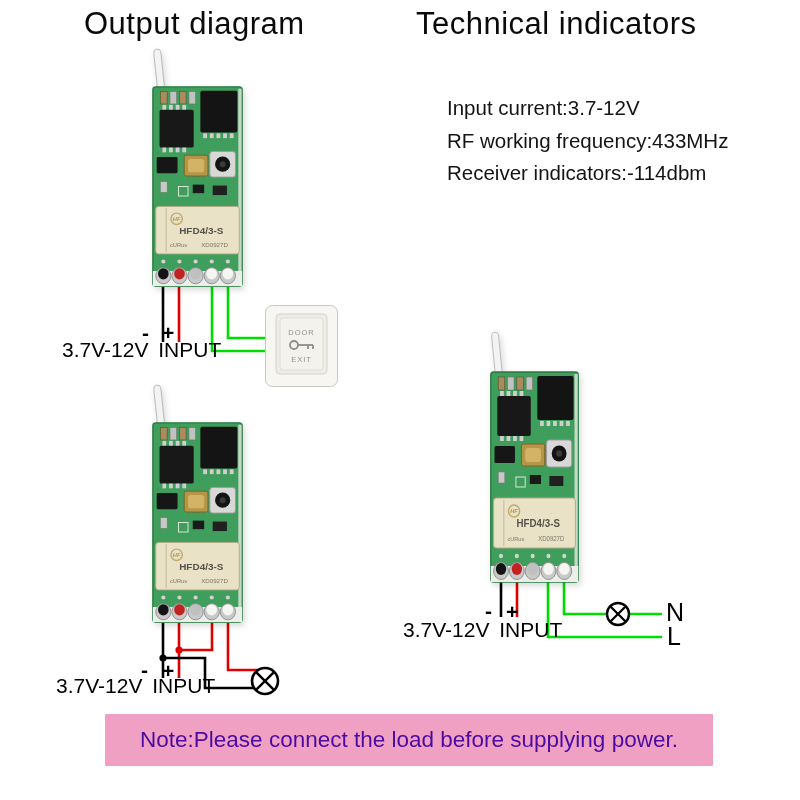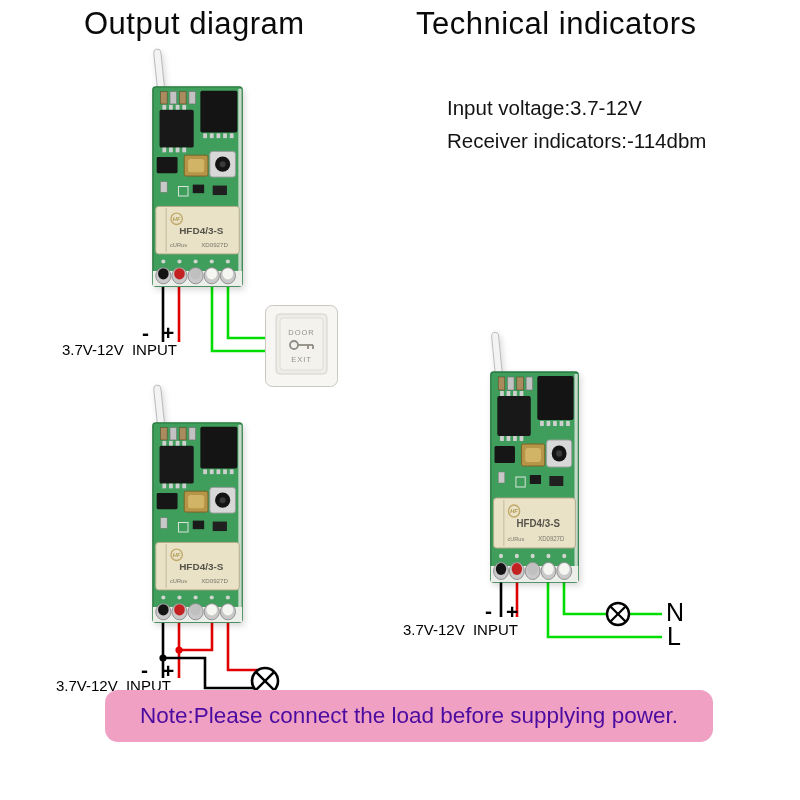--- a/index.html
+++ b/index.html
@@ -4,38 +4,39 @@
 <style>
   html,body{margin:0;padding:0}
   body{width:800px;height:800px;position:relative;background:#ffffff;
        font-family:"Liberation Sans",sans-serif;overflow:hidden}
   .abs{position:absolute}
   .title{position:absolute;font-size:31px;letter-spacing:.5px;color:#0a0a0a;white-space:nowrap}
   #specs{position:absolute;left:447px;top:92px}
   .spec{font-size:20.5px;line-height:32.5px;color:#141414;white-space:nowrap}
   .lbl{position:absolute;color:#000;white-space:nowrap}
   .sign{font-weight:700;font-size:21px;line-height:21px}
-  .input-lbl{font-size:15px;line-height:20px;word-spacing:4px}
+  .input-lbl{font-size:21px;line-height:20px;word-spacing:4px}
   .nl{font-size:25px;line-height:25px;font-weight:500}
   svg.board{position:absolute;filter:drop-shadow(2px 3px 3px rgba(0,0,0,.15))}
   #wires{position:absolute;left:0;top:0;pointer-events:none}
   .wire{fill:none;stroke-width:2.6;stroke-linejoin:miter}
   .wk{stroke:#000000}.wr{stroke:#e00000}.wg{stroke:#00dd00}
   svg text{font-family:"Liberation Sans",sans-serif}
-  #note{position:absolute;left:105px;top:690px;width:608px;height:52px;border-radius:13px;
+  #note{position:absolute;left:105px;top:714px;width:608px;height:52px;border-radius:1px;
         background:#f0a1c3;color:#4c0ba0;text-align:center;font-size:22.5px;line-height:52px;white-space:nowrap}
 </style>
 </head>
 <body>
 
 <div class="title" style="left:84px;top:6px">Output diagram</div>
 <div class="title" style="left:416px;top:6px">Technical indicators</div>
 
 <div id="specs">
-  <div class="spec">Input voltage:3.7-12V</div>
+  <div class="spec">Input current:3.7-12V</div>
+  <div class="spec">RF working frequency:433MHz</div>
   <div class="spec">Receiver indicators:-114dbm</div>
 </div>
 
 <svg id="wires" width="800" height="800" viewBox="0 0 800 800">
 
   <path class="wire wk" d="M163,283 V342"></path>
   <path class="wire wr" d="M179,283 V342"></path>
   <path class="wire wg" d="M212,284 V351 H266"></path>
   <path class="wire wg" d="M228,284 V338 H266"></path>
 

